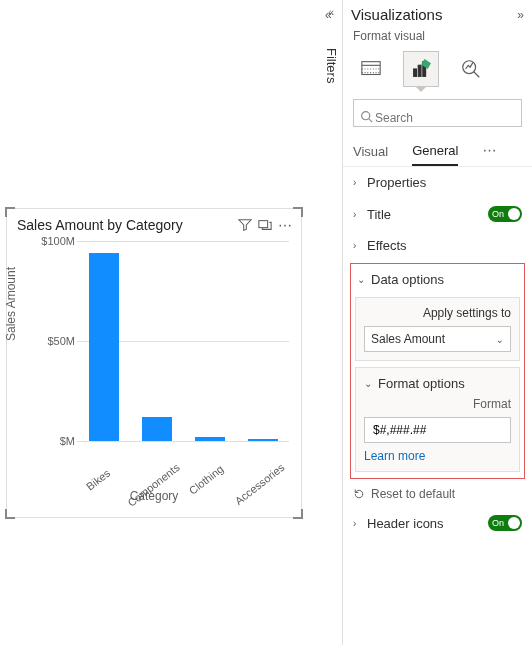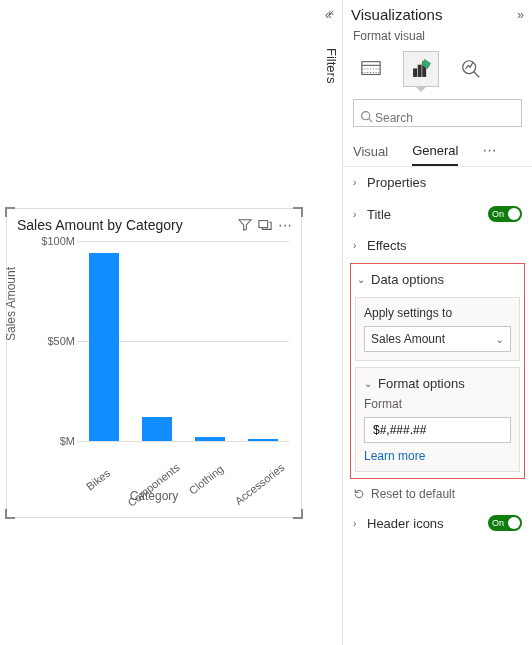--- a/index.html
+++ b/index.html
@@ -307,20 +307,21 @@
   .card {
     border: 1px solid #e1dfdd;
     background: #faf9f8;
     padding: 8px;
     margin-top: 6px;
   }
   .card-label {
     font-size: 12px;
     color: #323130;
     margin-bottom: 6px;
+    text-align: right;
   }
   .select-box, .input-box {
     height: 26px;
     border: 1px solid #c8c6c4;
     background: #fff;
     display: flex;
     align-items: center;
     padding: 0 6px;
     font-size: 12px;
     color: #323130;

